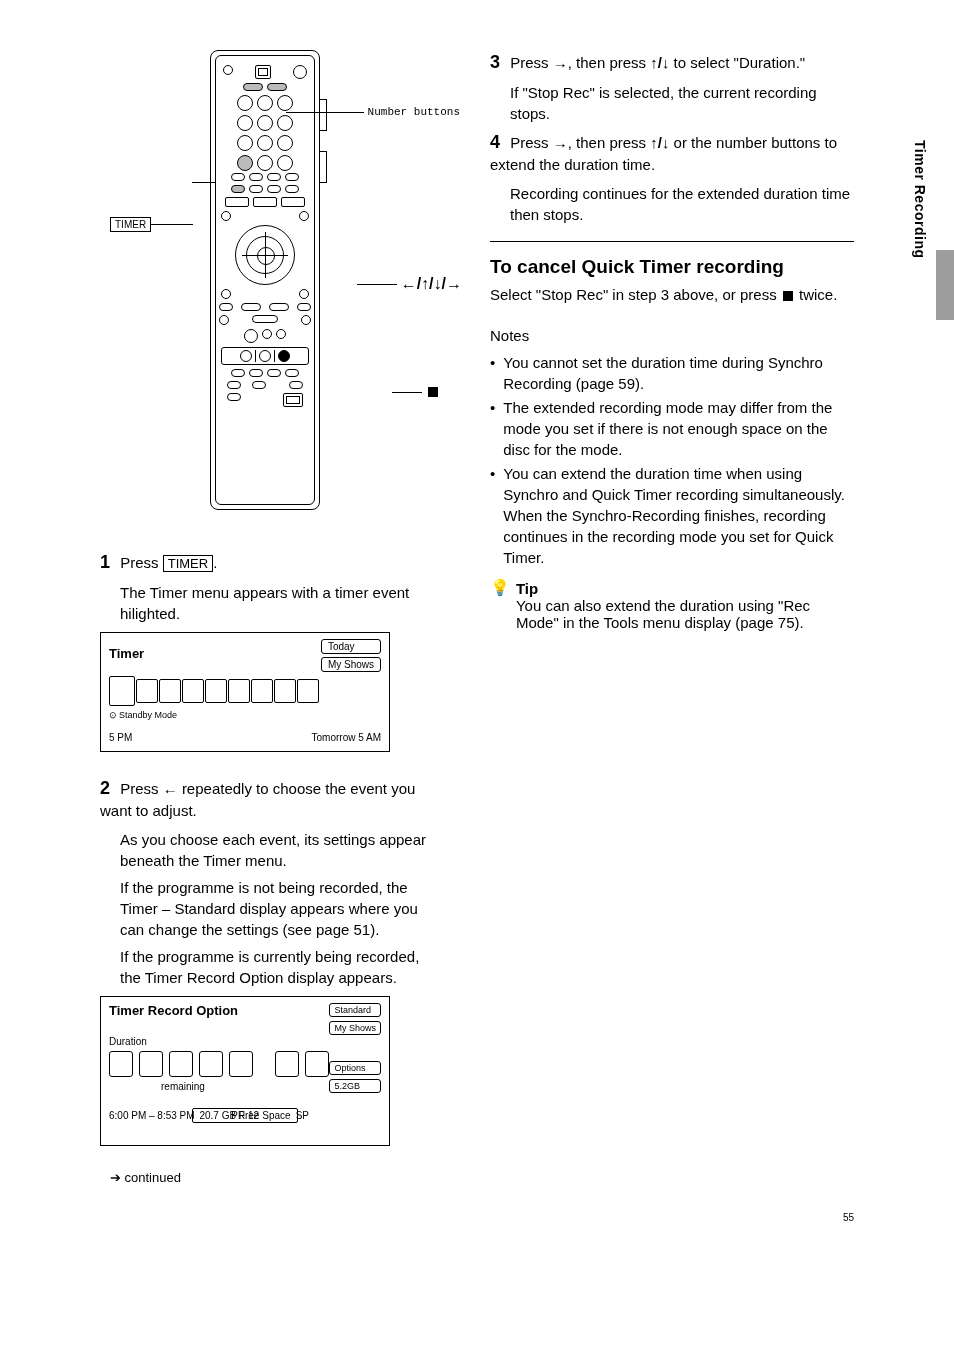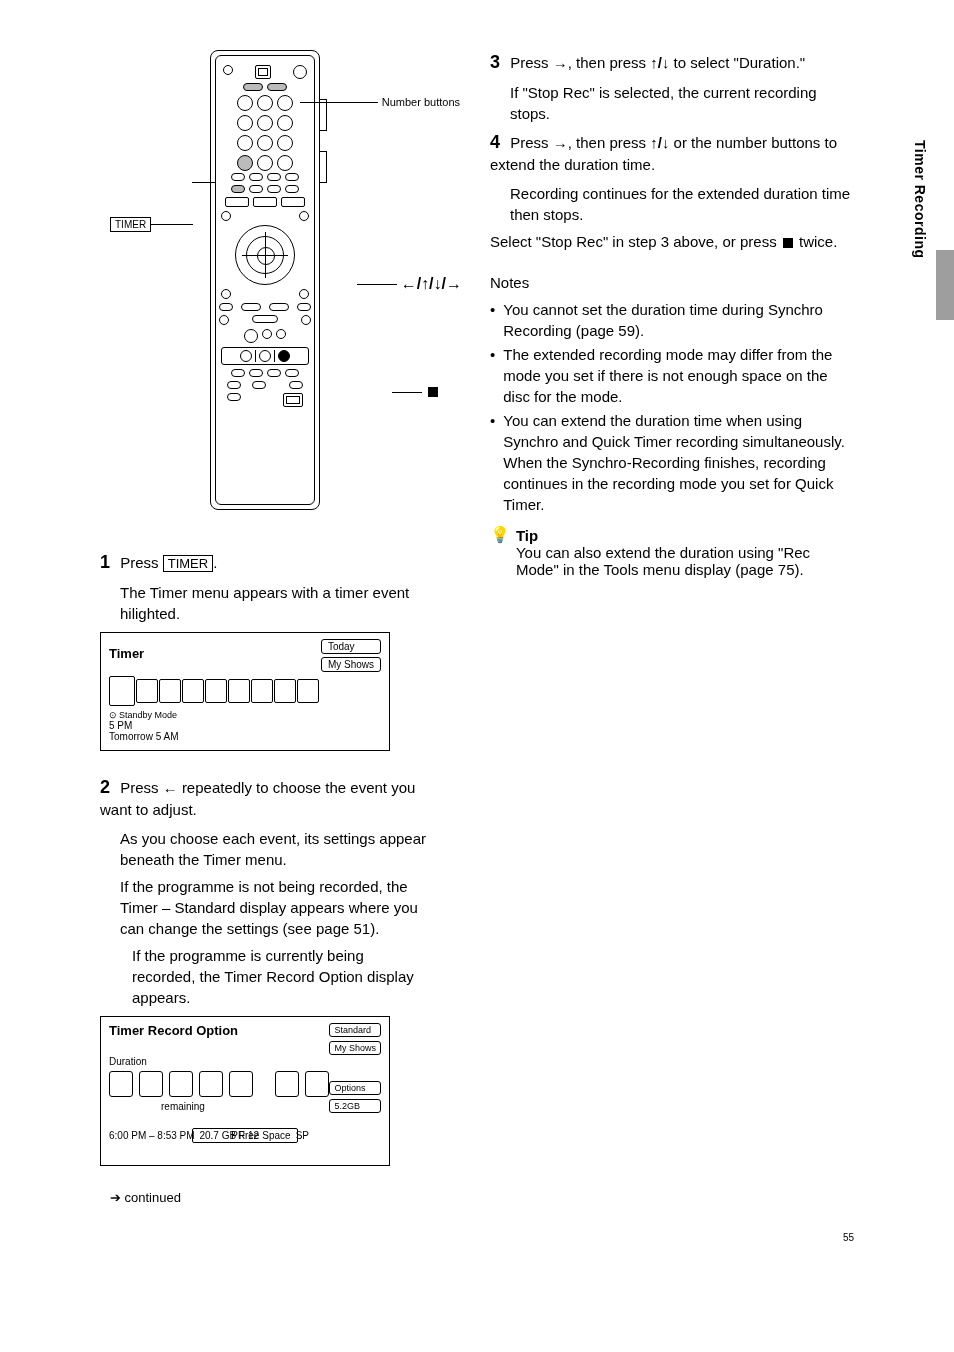--- a/index.html
+++ b/index.html
@@ -92,21 +92,21 @@
     border:1px solid #000; border-radius:3px; font-size:10px; padding:1px 6px;
   }
   .events-track {
     display:flex; gap:1px; margin:4px 0; align-items:center; height:30px;
   }
   .events-track .slot {
     width:22px; height:24px; border:1px solid #000; border-radius:2px;
   }
   .events-track .slot-a { height:30px; width:26px; }
   .events-track .slot-a::after { content:""; }
-  .legend-row { display:flex; justify-content:space-between; font-size:10px; margin-top:0;flex-direction:column; }
+  .legend-row { display:flex; justify-content:space-between; font-size:10px; margin-top:12px; }
   .legend-row2 { display:flex; gap:10px; font-size:10px; margin-top:4px;}
 
   .slot-row { display:flex; align-items:center; gap:6px; margin:4px 0; flex-wrap:wrap;}
   .slot-row .ev {
     width:24px; height:26px; border:1px solid #000; border-radius:3px;
   }
   .space-box { border:1px solid #000; padding:1px 6px; font-size:10px; border-radius:2px;}
   .side-tabs { position:absolute; right:8px; top:6px; display:flex; flex-direction:column; gap:4px; }
   .side-tabs .tab-btn { font-size:9px; padding:1px 4px;}
 
@@ -259,21 +259,21 @@
               <span class="pill-sm"></span>
             </div>
           <div class="row" style="justify-content:space-between; padding:0 10px;">
               <span class="pill-sm"></span>
               <span></span>
               <span></span>
               <span class="circ-tv" style="width:20px;"></span>
             </div>
         </div>
 
-        <div class="callout" style="top:46px; right:-30px;">
+        <div class="callout" style="top:56px; right:-30px;font-family:Liberation Mono, monospace;">
           <span class="line" style="width:78px;"></span>
           <span style="margin-left:4px; white-space:nowrap;">Number buttons</span>
         </div>
         <div class="callout" style="top:167px; left:-20px;">
           <span class="box">TIMER</span>
           <span class="line" style="width:42px;"></span>
         </div>
         <div class="callout" style="top:225px; right:-32px;">
           <span class="line" style="width:40px;"></span>
           <span style="margin-left:4px; font-weight:900; font-size:16px;">←/↑/↓/→</span>
@@ -322,21 +322,21 @@
         </div>
       </div>
 
       <div class="step">
         <span class="step-num">2</span>
         <span>Press </span><span class="glyph-arrow-ml">←</span>
         <span> repeatedly to choose the event you want to adjust.</span>
       </div>
       <p class="body" style="margin-left:20px;">As you choose each event, its settings appear beneath the Timer menu.</p>
       <p class="body" style="margin-left:20px;">If the programme is not being recorded, the Timer – Standard display appears where you can change the settings (see page 51).</p>
-      <p class="body" style="margin-left:32px;">If the programme is currently being recorded, the Timer Record Option display appears.</p>
+      <p class="body" style="margin-left:20px;">If the programme is currently being recorded, the Timer Record Option display appears.</p>
 
       <div class="menu-box" style="margin-left:0; height:150px;">
         <div class="side-tabs">
           <span class="tab-btn" style="position:relative;">Standard</span>
           <span class="tab-btn">My Shows</span>
           <span style="height:18px;"></span>
           <span class="tab-btn">Options</span>
           <span class="tab-btn">5.2GB</span>
         </div>
         <div class="menu-title">Timer Record Option</div>
@@ -374,20 +374,21 @@
       </div>
       <p class="body" style="margin-left:20px;">If "Stop Rec" is selected, the current recording stops.</p>
 
       <div class="step">
         <span class="step-num">4</span>
         <span>Press </span><span class="glyph-arrow-ml">→</span><span>, then press </span><span class="glyph-arrow-ml">↑/↓</span>
         <span> or the number buttons to extend the duration time.</span>
       </div>
       <p class="body" style="margin-left:20px;">Recording continues for the extended duration time then stops.</p>
 
+      <div class="section-title">To cancel Quick Timer recording</div>
       <p class="body">
         <span>Select "Stop Rec" in step 3 above, or press </span><span class="glyph-stop"></span>
         <span> twice.</span>
       </p>
 
       <p class="body" style="font-weight:400; margin-top:20px;">Notes</p>
       <div class="bullet-item">
           <span>You cannot set the duration time during Synchro Recording (page 59).</span>
         </div>
       <div class="bullet-item">

